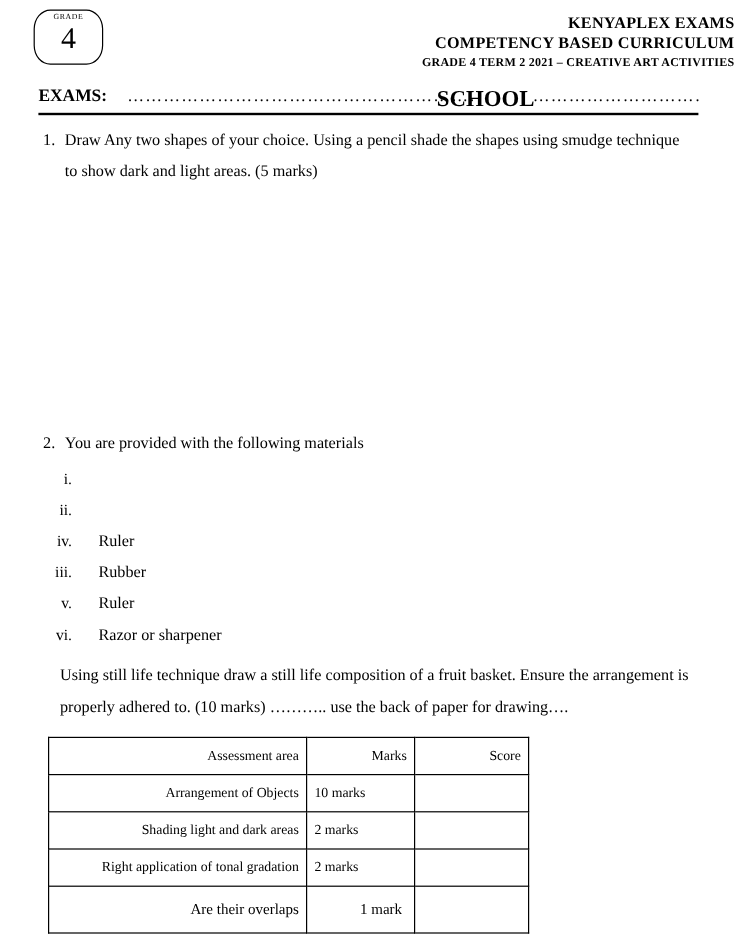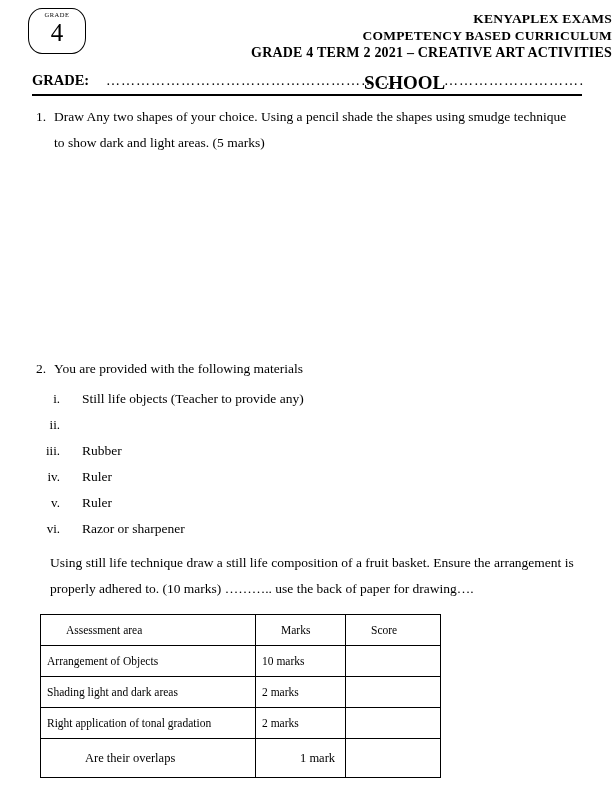--- a/index.html
+++ b/index.html
@@ -56,21 +56,21 @@
     text-align: right;
     padding-top: 10px;
   }
   .header-titles .line {
     font-weight: bold;
     font-size: 13.5px;
     line-height: 17px;
     letter-spacing: 0.2px;
   }
   .header-titles .line.l3 {
-    font-size: 14px;
+    font-size: 10px;
   }
 
   
   .name-row {
     position: relative;
     margin: 2px 30px 0 32px;
     height: 22px;
     border-bottom: 2px solid #000;
   }
   .name-label {
@@ -176,25 +176,25 @@
   .assess-table td {
     border: 1px solid #000;
     font-size: 11.5px;
     font-family: "Liberation Serif", serif;
     font-weight: normal;
     padding: 6px 6px;
     height: 18px;
     vertical-align: middle;
   }
   .assess-table th {
-    text-align: left;
+    text-align: right;
     padding-left: 25px;
   }
   .assess-table td.area {
-    text-align: left;
+    text-align: right;
   }
   .assess-table td.marks {
     text-align: left;
   }
   .assess-table td.score {
     text-align: left;
   }
   .col-area { width: 215px; }
   .col-marks { width: 90px; }
   .col-score { width: 95px; }
@@ -215,21 +215,21 @@
       <div class="grade-num">4</div>
     </div>
     <div class="header-titles">
       <div class="line l1">KENYAPLEX EXAMS</div>
       <div class="line l2">COMPETENCY BASED CURRICULUM</div>
       <div class="line l3">GRADE 4 TERM 2 2021 – CREATIVE ART ACTIVITIES</div>
     </div>
   </div>
 
   <div class="name-row">
-    <span class="name-label">GRADE:</span>
+    <span class="name-label">EXAMS:</span>
     <span class="name-dots">………………………………………………………………</span>
     <span class="school-label">SCHOOL</span>
     <span class="school-dots">…………………………</span>
   </div>
 
   <div class="content">
 
     <div class="q-item">
       <div class="q-num">1.</div>
       <div class="q-text">Draw Any two shapes of your choice. Using a pencil shade the shapes using smudge technique to show dark and light areas. (5 marks)</div>
@@ -239,32 +239,31 @@
 
     <div class="q2-block">
       <div class="q-item">
         <div class="q-num">2.</div>
         <div class="q-text">You are provided with the following materials</div>
       </div>
 
       <ul class="roman-list">
         <li>
           <span class="rn">i.</span>
-          <span>Still life objects (Teacher to provide any)</span>
         </li>
         <li>
           <span class="rn">ii.</span>
+        </li>
+        <li>
+          <span class="rn">iv.</span>
+          <span>Ruler</span>
         </li>
         <li>
           <span class="rn">iii.</span>
           <span>Rubber</span>
-        </li>
-        <li>
-          <span class="rn">iv.</span>
-          <span>Ruler</span>
         </li>
         <li>
           <span class="rn">v.</span>
           <span>Ruler</span>
         </li>
         <li>
           <span class="rn">vi.</span>
           <span>Razor or sharpener</span>
         </li>
       </ul>

